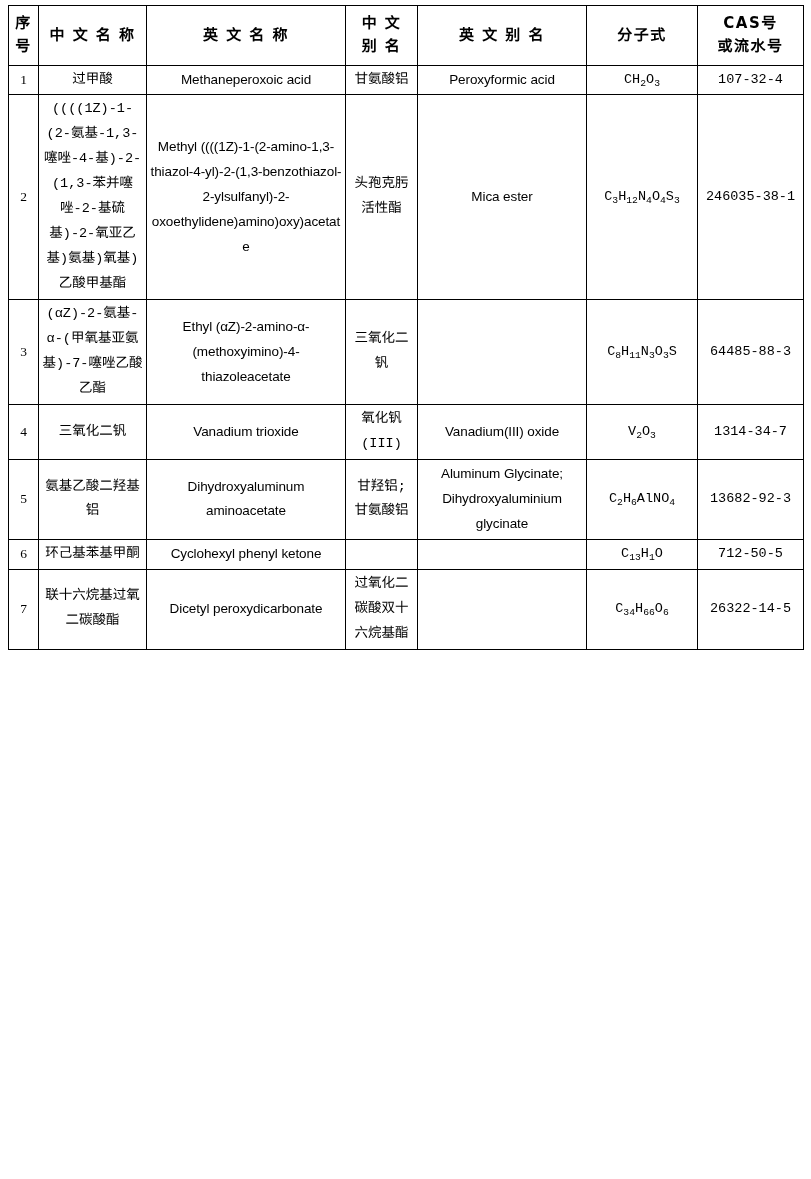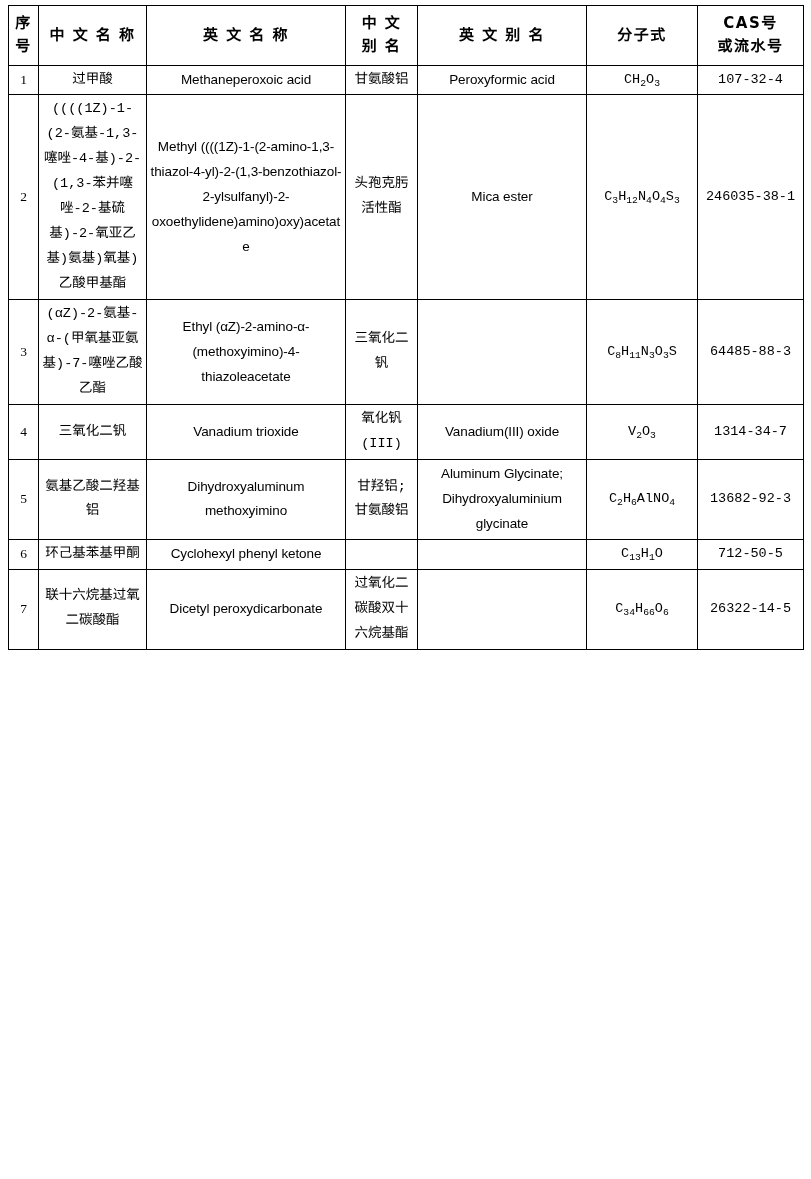--- a/index.html
+++ b/index.html
@@ -171,21 +171,21 @@
           <td class="cell-cn">三氧化二钒</td>
           <td class="cell-en">Vanadium trioxide</td>
           <td class="cell-cnalias">氧化钒(III)</td>
           <td class="cell-enalias">Vanadium(III) oxide</td>
           <td class="cell-formula"><span class="formula">V<sub>2</sub>O<sub>3</sub></span></td>
           <td class="cell-cas">1314-34-7</td>
         </tr>
         <tr>
           <td class="cell-no">5</td>
           <td class="cell-cn">氨基乙酸二羟基铝</td>
-          <td class="cell-en">Dihydroxyaluminum methoxyimino</td>
+          <td class="cell-en">Dihydroxyaluminum aminoacetate</td>
           <td class="cell-cnalias">甘羟铝; 甘氨酸铝</td>
           <td class="cell-enalias">Aluminum Glycinate; Dihydroxyaluminium glycinate</td>
           <td class="cell-formula"><span class="formula">C<sub>2</sub>H<sub>6</sub>AlNO<sub>4</sub></span></td>
           <td class="cell-cas">13682-92-3</td>
         </tr>
         <tr>
           <td class="cell-no">6</td>
           <td class="cell-cn">环己基苯基甲酮</td>
           <td class="cell-en">Cyclohexyl phenyl ketone</td>
           <td class="cell-cnalias"></td>

